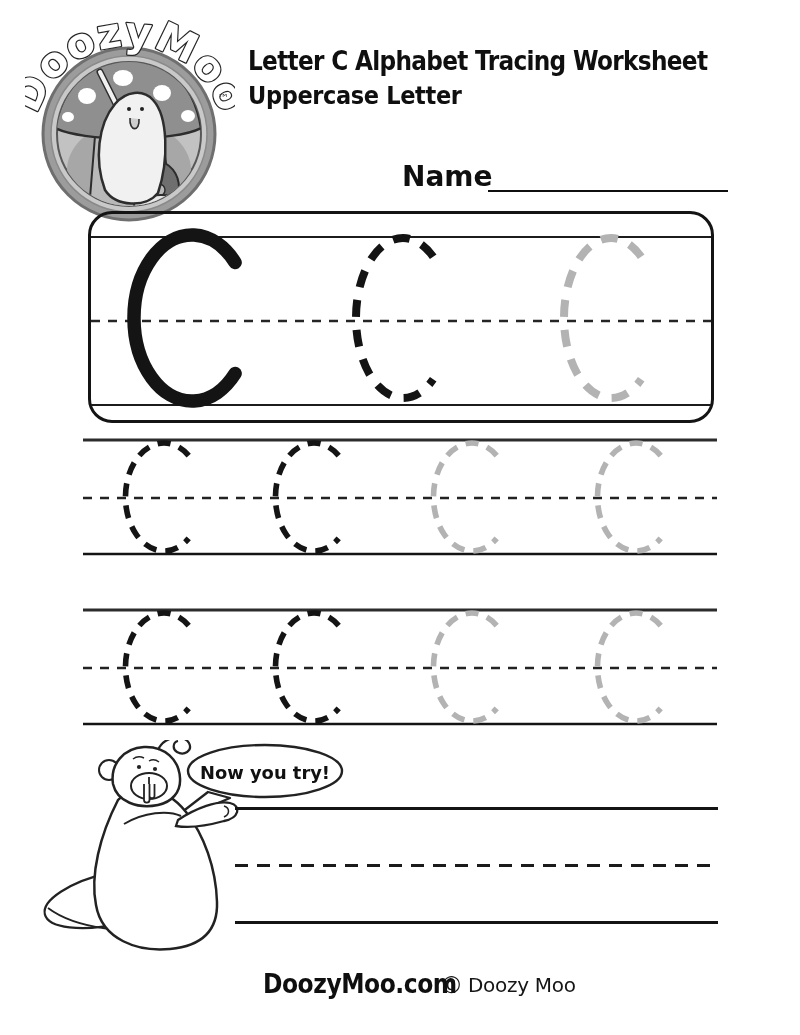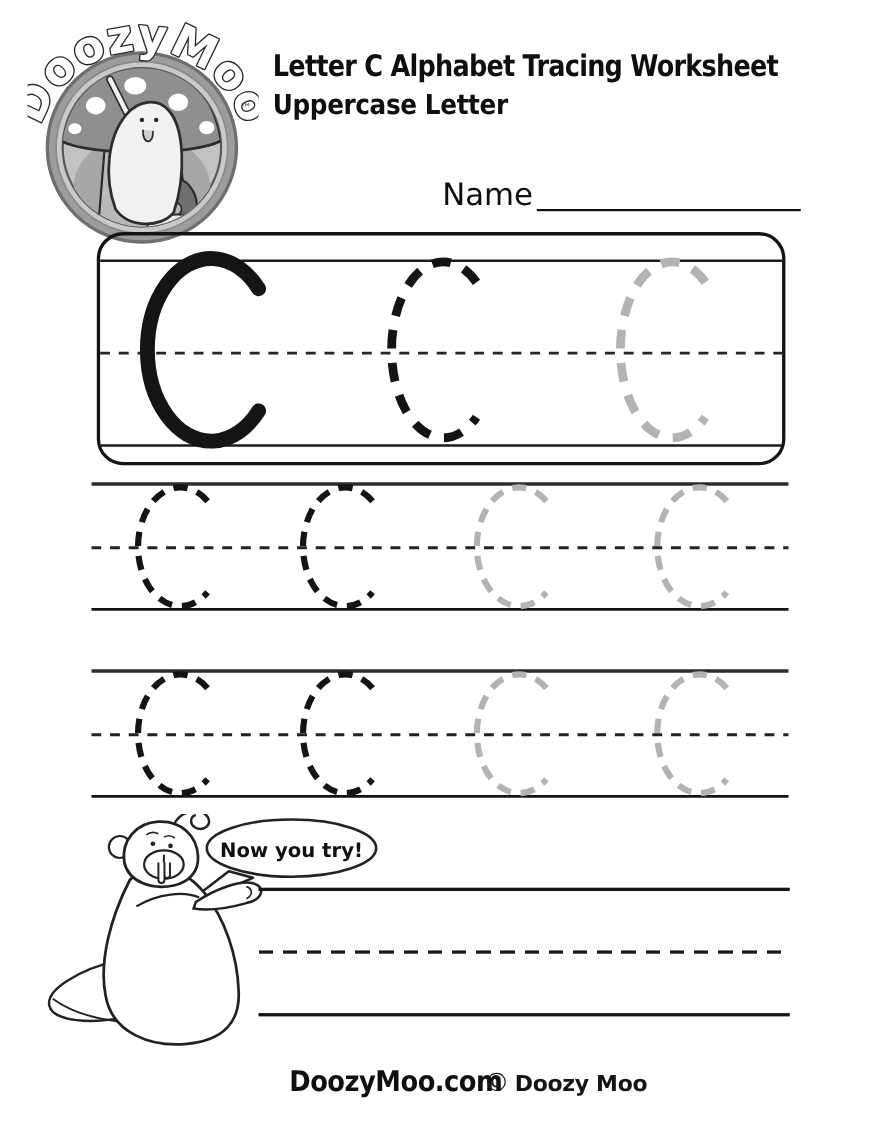--- a/index.html
+++ b/index.html
@@ -3,30 +3,30 @@
 <meta charset="utf-8">
 <style>
   html,body{margin:0;padding:0;background:#ffffff;}
   .page{position:relative;width:800px;height:1035px;background:#ffffff;overflow:hidden;
         font-family:"DejaVu Sans","Liberation Sans",sans-serif;color:#141414;}
   .abs{position:absolute;}
   .title{font-size:27px;font-weight:700;letter-spacing:-0.8px;white-space:nowrap;
          transform:scaleX(.86);transform-origin:left top;color:#0f0f0f;}
   .subtitle{font-size:25px;font-weight:700;letter-spacing:-0.4px;white-space:nowrap;
          transform:scaleX(.9);transform-origin:left top;color:#0f0f0f;}
-  .name-label{font-size:28px;font-weight:400;color:#0f0f0f;text-align:center;}
+  .name-label{font-size:28px;font-weight:700;color:#0f0f0f;text-align:center;}
   .name-line{height:2.4px;background:#0f0f0f;}
   .example-box{left:88px;top:211px;width:626px;height:212px;border:3px solid #141414;border-radius:24px;box-sizing:border-box;}
   .solid-line{background:#141414;}
   .dashed-line{background:repeating-linear-gradient(90deg,#1b1b1b 0 13px,transparent 13px 22px);}
   .footer-site{font-size:26px;font-weight:700;letter-spacing:-0.5px;white-space:nowrap;
          transform:scaleX(.9);transform-origin:left top;color:#0f0f0f;}
   .footer-copy{display:flex;align-items:center;gap:5px;color:#151515;}
   .footer-copy .sym{font-size:23px;line-height:1;}
-  .footer-copy .owner{font-size:20px;font-weight:700;letter-spacing:-0.3px;}
+  .footer-copy .owner{font-size:20px;font-weight:400;letter-spacing:-0.3px;}
   svg text{font-family:"DejaVu Sans","Liberation Sans",sans-serif;}
 </style>
 </head>
 <body>
 
 <div class="page">
 
   <svg class="abs" style="left:25px;top:20px;" width="210" height="205" viewBox="0 0 210 205">
     <defs>
       <path id="logoArc" d="M 10,116 A 94,90 0 0 1 198,116" fill="none"></path>

